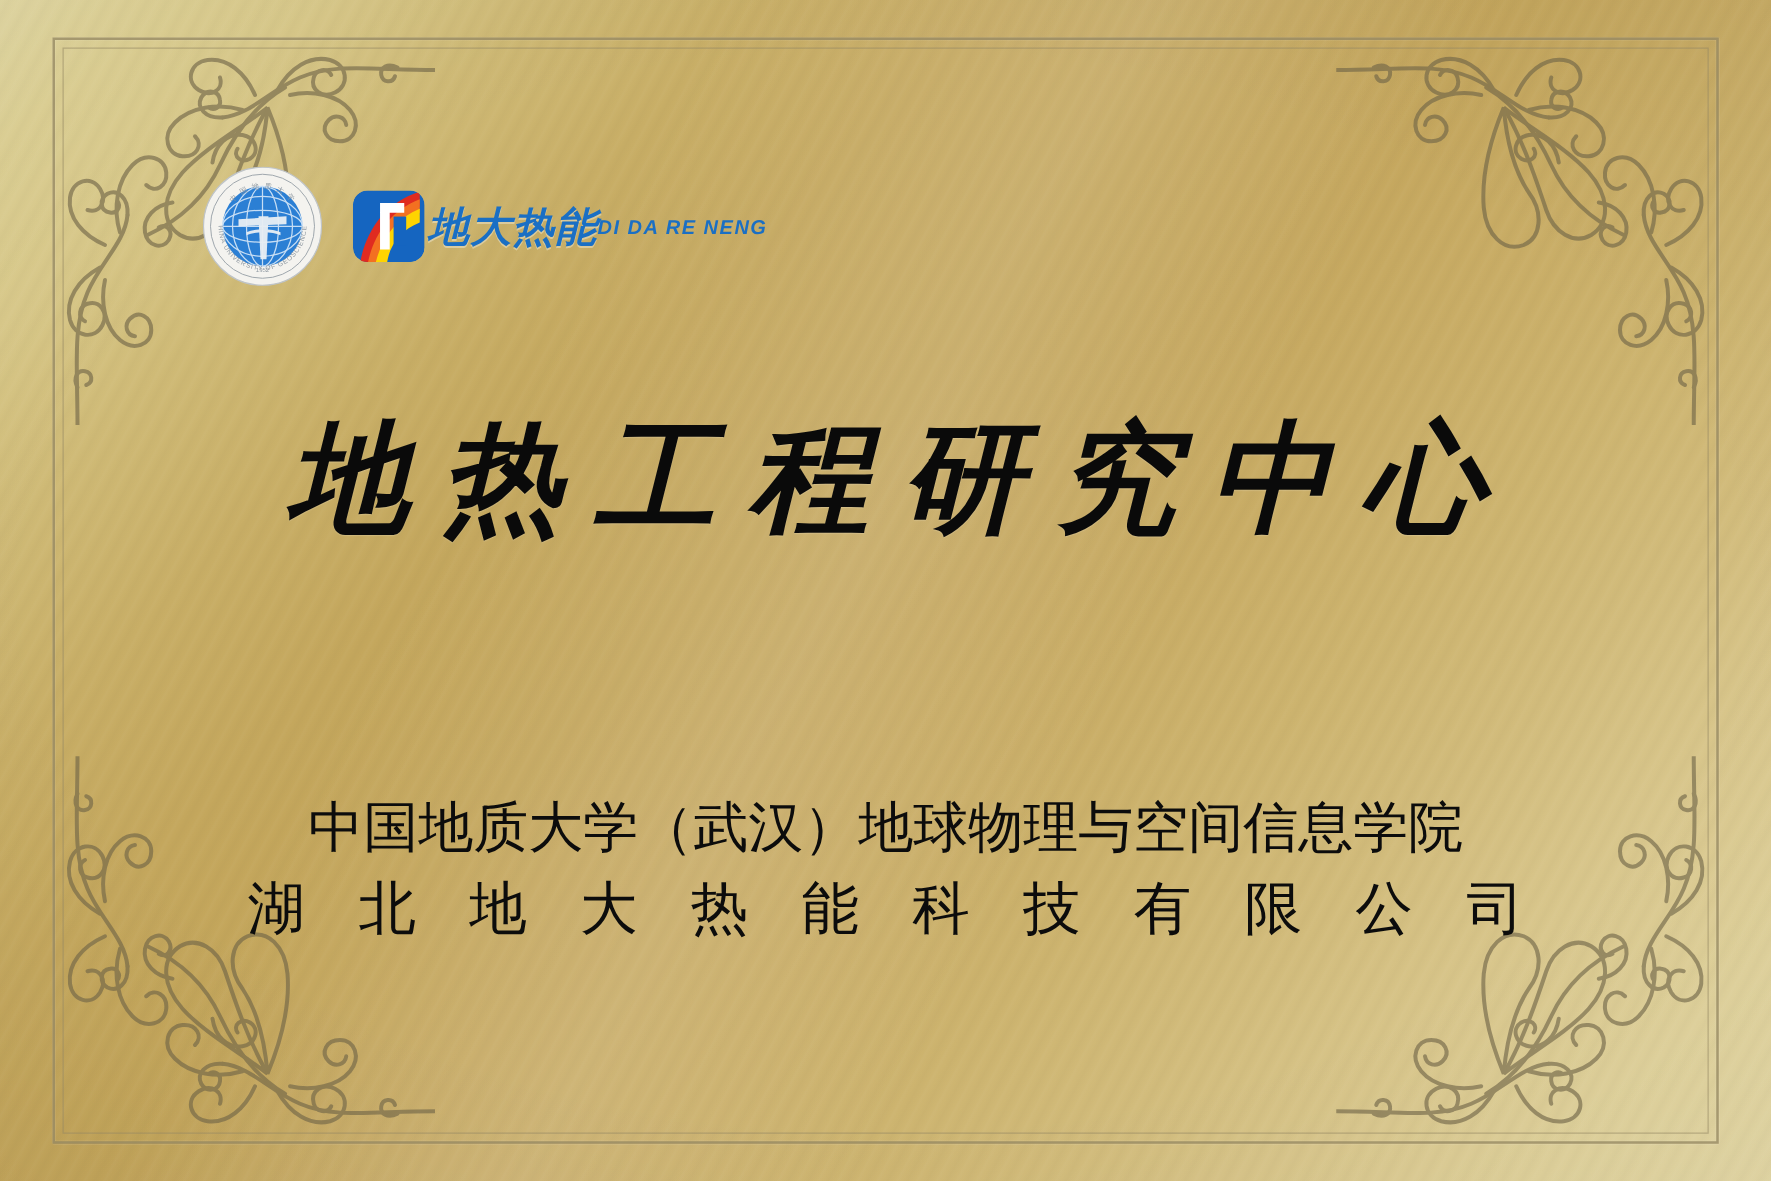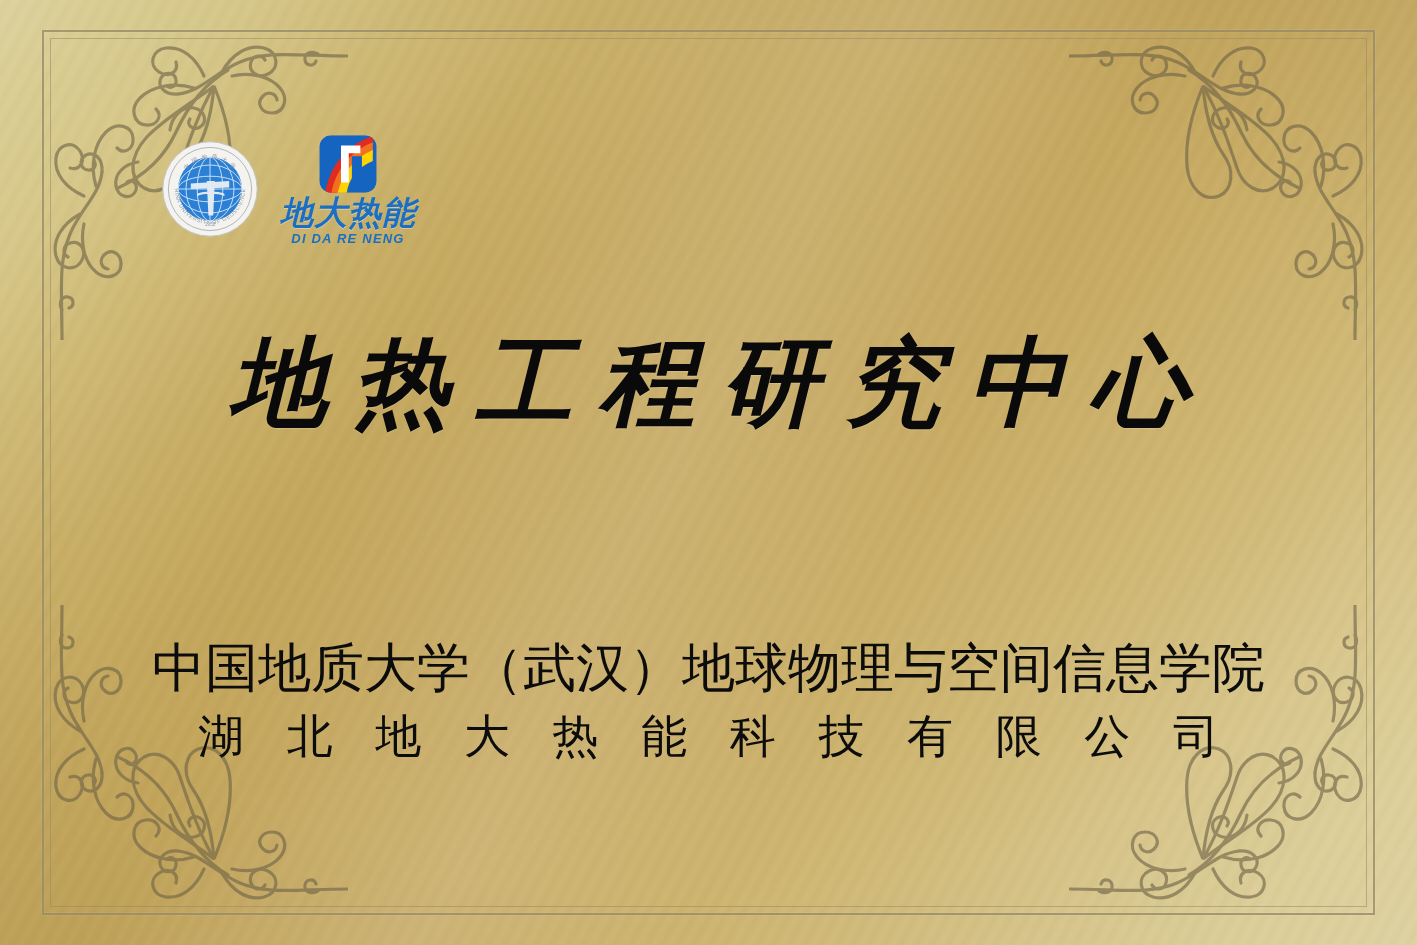--- a/index.html
+++ b/index.html
@@ -106,34 +106,34 @@
   
   .logos {
     position: absolute;
     left: 162px;
     top: 133px;
     display: flex;
     align-items: center;
     gap: 22px;
   }
   .seal { width: 96px; height: 96px; display: block; }
-  .ddrn { display: flex; flex-direction: column; align-items: center; }
+  .ddrn { display: flex; flex-direction: row; align-items: center; }
   .ddrn-mark { width: 62px; height: 62px; display: block; margin-bottom: 1px; }
   .ddrn-cn {
     font-size: 33px;
     font-weight: bold;
     font-style: italic;
     color: #1a6fc4;
     letter-spacing: 1px;
     line-height: 1;
     white-space: nowrap;
     text-shadow: 0 1px 0 rgba(255,255,255,.35);
   }
   .ddrn-py {
-    font-size: 13px;
+    font-size: 16px;
     font-weight: bold;
     font-style: italic;
     color: #1a6fc4;
     letter-spacing: 1.2px;
     line-height: 1;
     margin-top: 3px;
     white-space: nowrap;
   }
 
   
@@ -157,21 +157,21 @@
   
   .subs {
     position: absolute;
     left: 0; right: 0;
     top: 638px;
     text-align: center;
     color: #0c0c0c;
   }
   .sub-line1 {
     font-family: "DejaVu Sans", "Liberation Sans", sans-serif;
-    font-size: 53px;
+    font-size: 44px;
     line-height: 1.12;
     letter-spacing: 0px;
     white-space: nowrap;
   }
   .sub-line2 {
     font-family: "DejaVu Sans", "Liberation Sans", sans-serif;
     font-size: 46px;
     line-height: 1.18;
     letter-spacing: 14px;
     text-indent: 14px;

